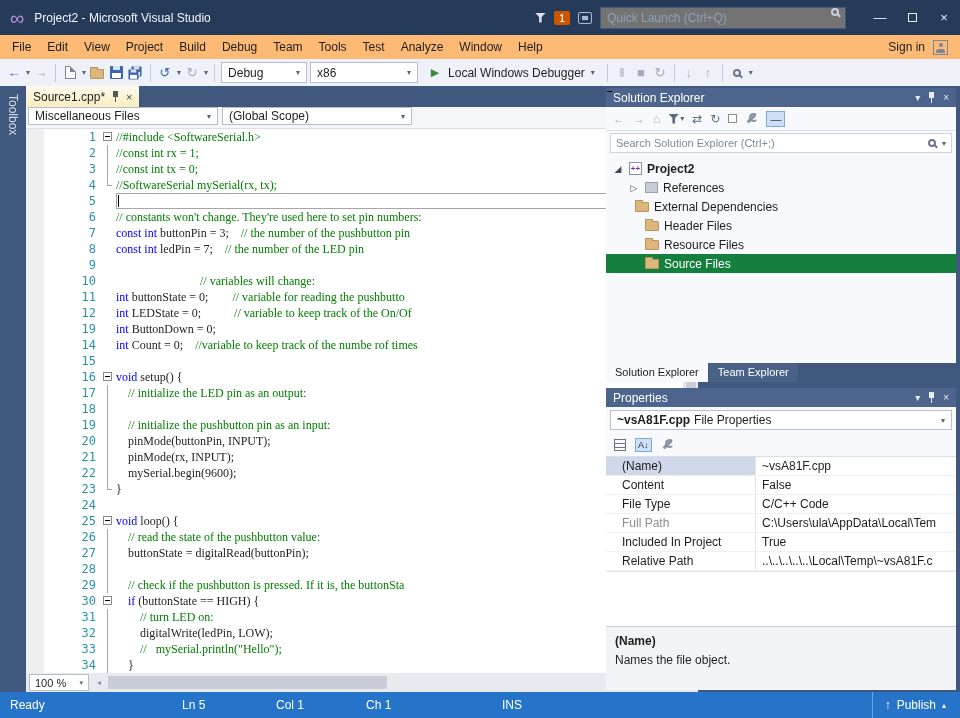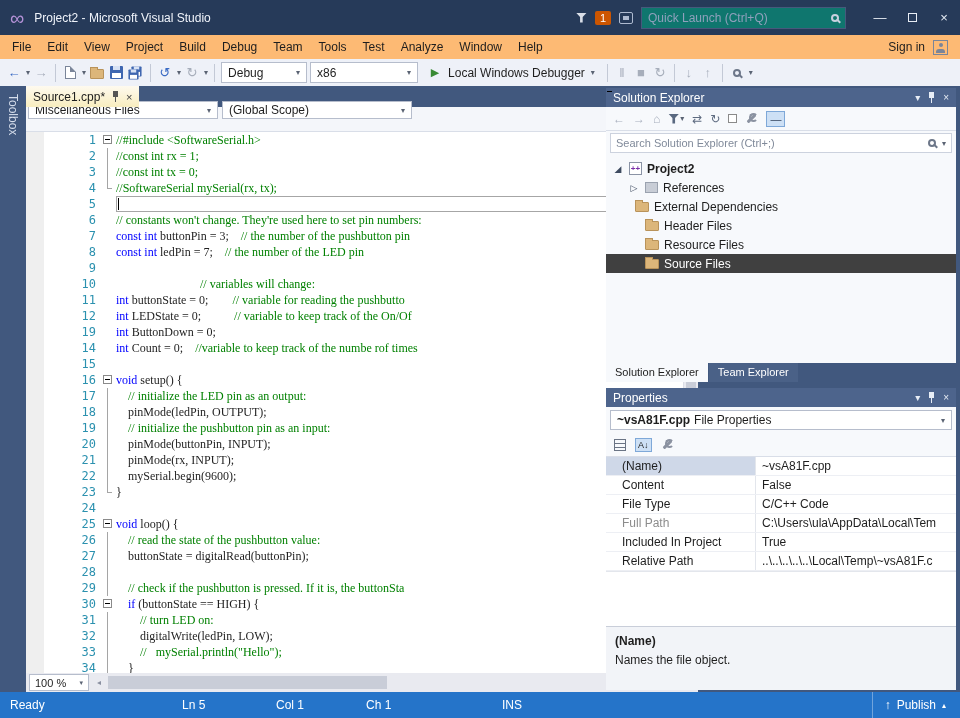--- a/index.html
+++ b/index.html
@@ -12,22 +12,22 @@
               color:#E8EDF5; display:flex; align-items:center; }
   .vs-logo { font-size:20px; line-height:20px; color:#B592D8; margin:0 10px 0 10px; }
   .title-text { font-size:12px; color:#F0F4FB; }
   .tb-right { margin-left:auto; display:flex; align-items:center; gap:8px; }
   .funnel { width:11px; height:10px; background:#D9DEE8;
             clip-path:polygon(0 0,100% 0,62% 45%,62% 100%,38% 100%,38% 45%); }
   .funnel.dark { background:#5A6980; }
   .badge { background:#CC5500; color:#fff; font-size:11px; line-height:14px; padding:0 5px; border-radius:2px; }
   .feedback { width:14px; height:12px; border:1px solid #AEBAD0; border-radius:2px; position:relative; }
   .feedback::after { content:""; position:absolute; left:3px; top:3px; width:6px; height:4px; background:#AEBAD0; }
-  .quick-launch { width:205px; height:22px; background:#0f766e; border:1px solid #46597C;
-                  display:flex; align-items:center; padding:0 6px; }
+  .quick-launch { width:246px; height:22px; background:#737373; border:1px solid #46597C;
+                  display:flex; padding:0 6px; }
   .quick-launch input { flex:1; background:transparent; border:none; outline:none; color:#D7DEEB;
                         font-size:12px; font-family:inherit; }
   .quick-launch input::placeholder { color:#8FA0BC; }
   .mag { width:8px; height:8px; border:2px solid #C7D0DF; border-radius:50%; position:relative; flex:none; }
   .mag::after { content:""; position:absolute; width:5px; height:2px; background:#C7D0DF;
                 transform:rotate(45deg); right:-4px; bottom:-2px; }
   .mag.dark { border-color:#6D7789; } .mag.dark::after { background:#6D7789; }
   .win-btns { display:flex; height:35px; margin-left:10px; }
   .win-btn { width:32px; height:35px; display:flex; align-items:center; justify-content:center;
              color:#E8EDF5; font-size:13px; }
@@ -80,22 +80,22 @@
   .editor { position:absolute; left:26px; top:86px; width:672px; bottom:26px; display:flex; flex-direction:column; }
   .tabbar { height:21px; position:relative; flex:none; }
   .doc-tab { position:absolute; left:0; top:0; height:21px; display:flex; align-items:center; gap:6px;
              padding:0 7px; background:linear-gradient(#FEFAEF,#F8EDBF); color:#1E1E1E; }
   .tab-close { font-size:11px; color:#444; }
   .pin { display:inline-block; width:9px; height:11px; position:relative; color:#555; }
   .pin::before { content:""; position:absolute; left:2px; top:0; width:5px; height:6px; background:currentColor; }
   .pin::after { content:""; position:absolute; left:4px; top:6px; width:1px; height:5px; background:currentColor; }
   .pin.light { color:#E8EDF5; }
   .tabbar-caret { position:absolute; right:4px; top:4px; color:#D6DEEC; font-size:9px; }
-  .navbar { height:22px; flex:none; background:#F4F6FA; display:flex; align-items:flex-end; gap:4px;
-            padding:12px 2px; border-bottom:1px solid #D9DEE8; }
+  .navbar { height:22px; flex:none; background:#F4F6FA; display:flex; align-items:flex-start; gap:4px;
+            padding:0 2px; border-bottom:1px solid #D9DEE8; }
   .nav-combo { width:190px; height:18px; font-size:12px; }
   .code-area { flex:1; position:relative; background:#fff; overflow:hidden; }
   .bp-strip { position:absolute; left:0; top:0; bottom:0; width:18px; background:#EFEFEF; }
   #code-lines { position:absolute; left:0; top:0; right:15px; font-family:"DejaVu Sans Mono","Liberation Mono",monospace;
                 font-size:12px; line-height:16px; }
   .code-row { display:flex; height:16px; padding-left:18px; }
   .ln { width:56px; flex:none; text-align:right; padding-right:4px; color:#2B91AF; }
   .fold { width:16px; flex:none; position:relative; }
   .f-bar { background:linear-gradient(#A5A5A5,#A5A5A5) 7px 0/1px 100% no-repeat; }
   .f-end { background:linear-gradient(#A5A5A5,#A5A5A5) 7px 0/1px 9px no-repeat,
@@ -138,21 +138,21 @@
                     background:#8B92A1; transform:rotate(-45deg); border-radius:1px; }
   .wrench::after { content:""; position:absolute; right:0; top:1px; width:5px; height:5px;
                    border:2px solid #8B92A1; border-radius:50%; border-right-color:transparent; }
   .se-search { height:24px; background:#F7F9FC; padding:2px 4px; display:flex; flex:none; }
   .se-search-box { flex:1; background:#fff; border:1px solid #CCD2DE; display:flex; align-items:center;
                    padding:0 5px; gap:5px; }
   .se-search-box input { flex:1; border:none; outline:none; font-size:11px; font-family:inherit; color:#1E1E1E; }
   .se-search-box input::placeholder { color:#808A9A; }
   .se-tree { flex:1; background:#F7F9FC; padding-top:4px; overflow:hidden; }
   .tree-row { height:19px; display:flex; align-items:center; gap:5px; }
-  .tree-row.selected { background:#404040; color:#fff; }
+  .tree-row.selected { background:#15803d; color:#fff; }
   .tree-arrow { width:12px; flex:none; font-size:9px; color:#3E4B60; text-align:center; }
   .tree-row.selected .tree-arrow { color:#fff; }
   .node-icon { flex:none; }
   .icon-folder { width:14px; height:10px; background:#DCB67A; border:1px solid #B9935A;
                  border-radius:1px; position:relative; }
   .icon-folder::before { content:""; position:absolute; top:-3px; left:-1px; width:6px; height:2px;
                          background:#DCB67A; border:1px solid #B9935A; border-bottom:none; }
   .icon-project { width:13px; height:13px; background:#fff; border:1px solid #8A93A5; color:#7A2FA8;
                   font-size:8px; font-weight:bold; text-align:center; line-height:11px; }
   .icon-references { width:13px; height:11px; background:#C8CDD6; border:1px solid #9AA2AF; }
@@ -402,21 +402,20 @@
             <span class="code"><span class="seg-k">void</span><span class="seg-p"> setup() {</span></span>
           </div>
           <div class="code-row">
             <span class="ln">17</span>
             <span class="fold f-bar"></span>
             <span class="code"><span class="seg-p">    </span><span class="seg-c">// initialize the LED pin as an output:</span></span>
           </div>
           <div class="code-row">
             <span class="ln">18</span>
             <span class="fold f-bar"></span>
-            <span class="code"><span class="seg-p">    pinMode(ledPin, OUTPUT);</span></span>
           </div>
           <div class="code-row">
             <span class="ln">19</span>
             <span class="fold f-bar"></span>
             <span class="code"><span class="seg-p">    </span><span class="seg-c">// initialize the pushbutton pin as an input:</span></span>
           </div>
           <div class="code-row">
             <span class="ln">20</span>
             <span class="fold f-bar"></span>
             <span class="code"><span class="seg-p">    pinMode(buttonPin, INPUT);</span></span>

